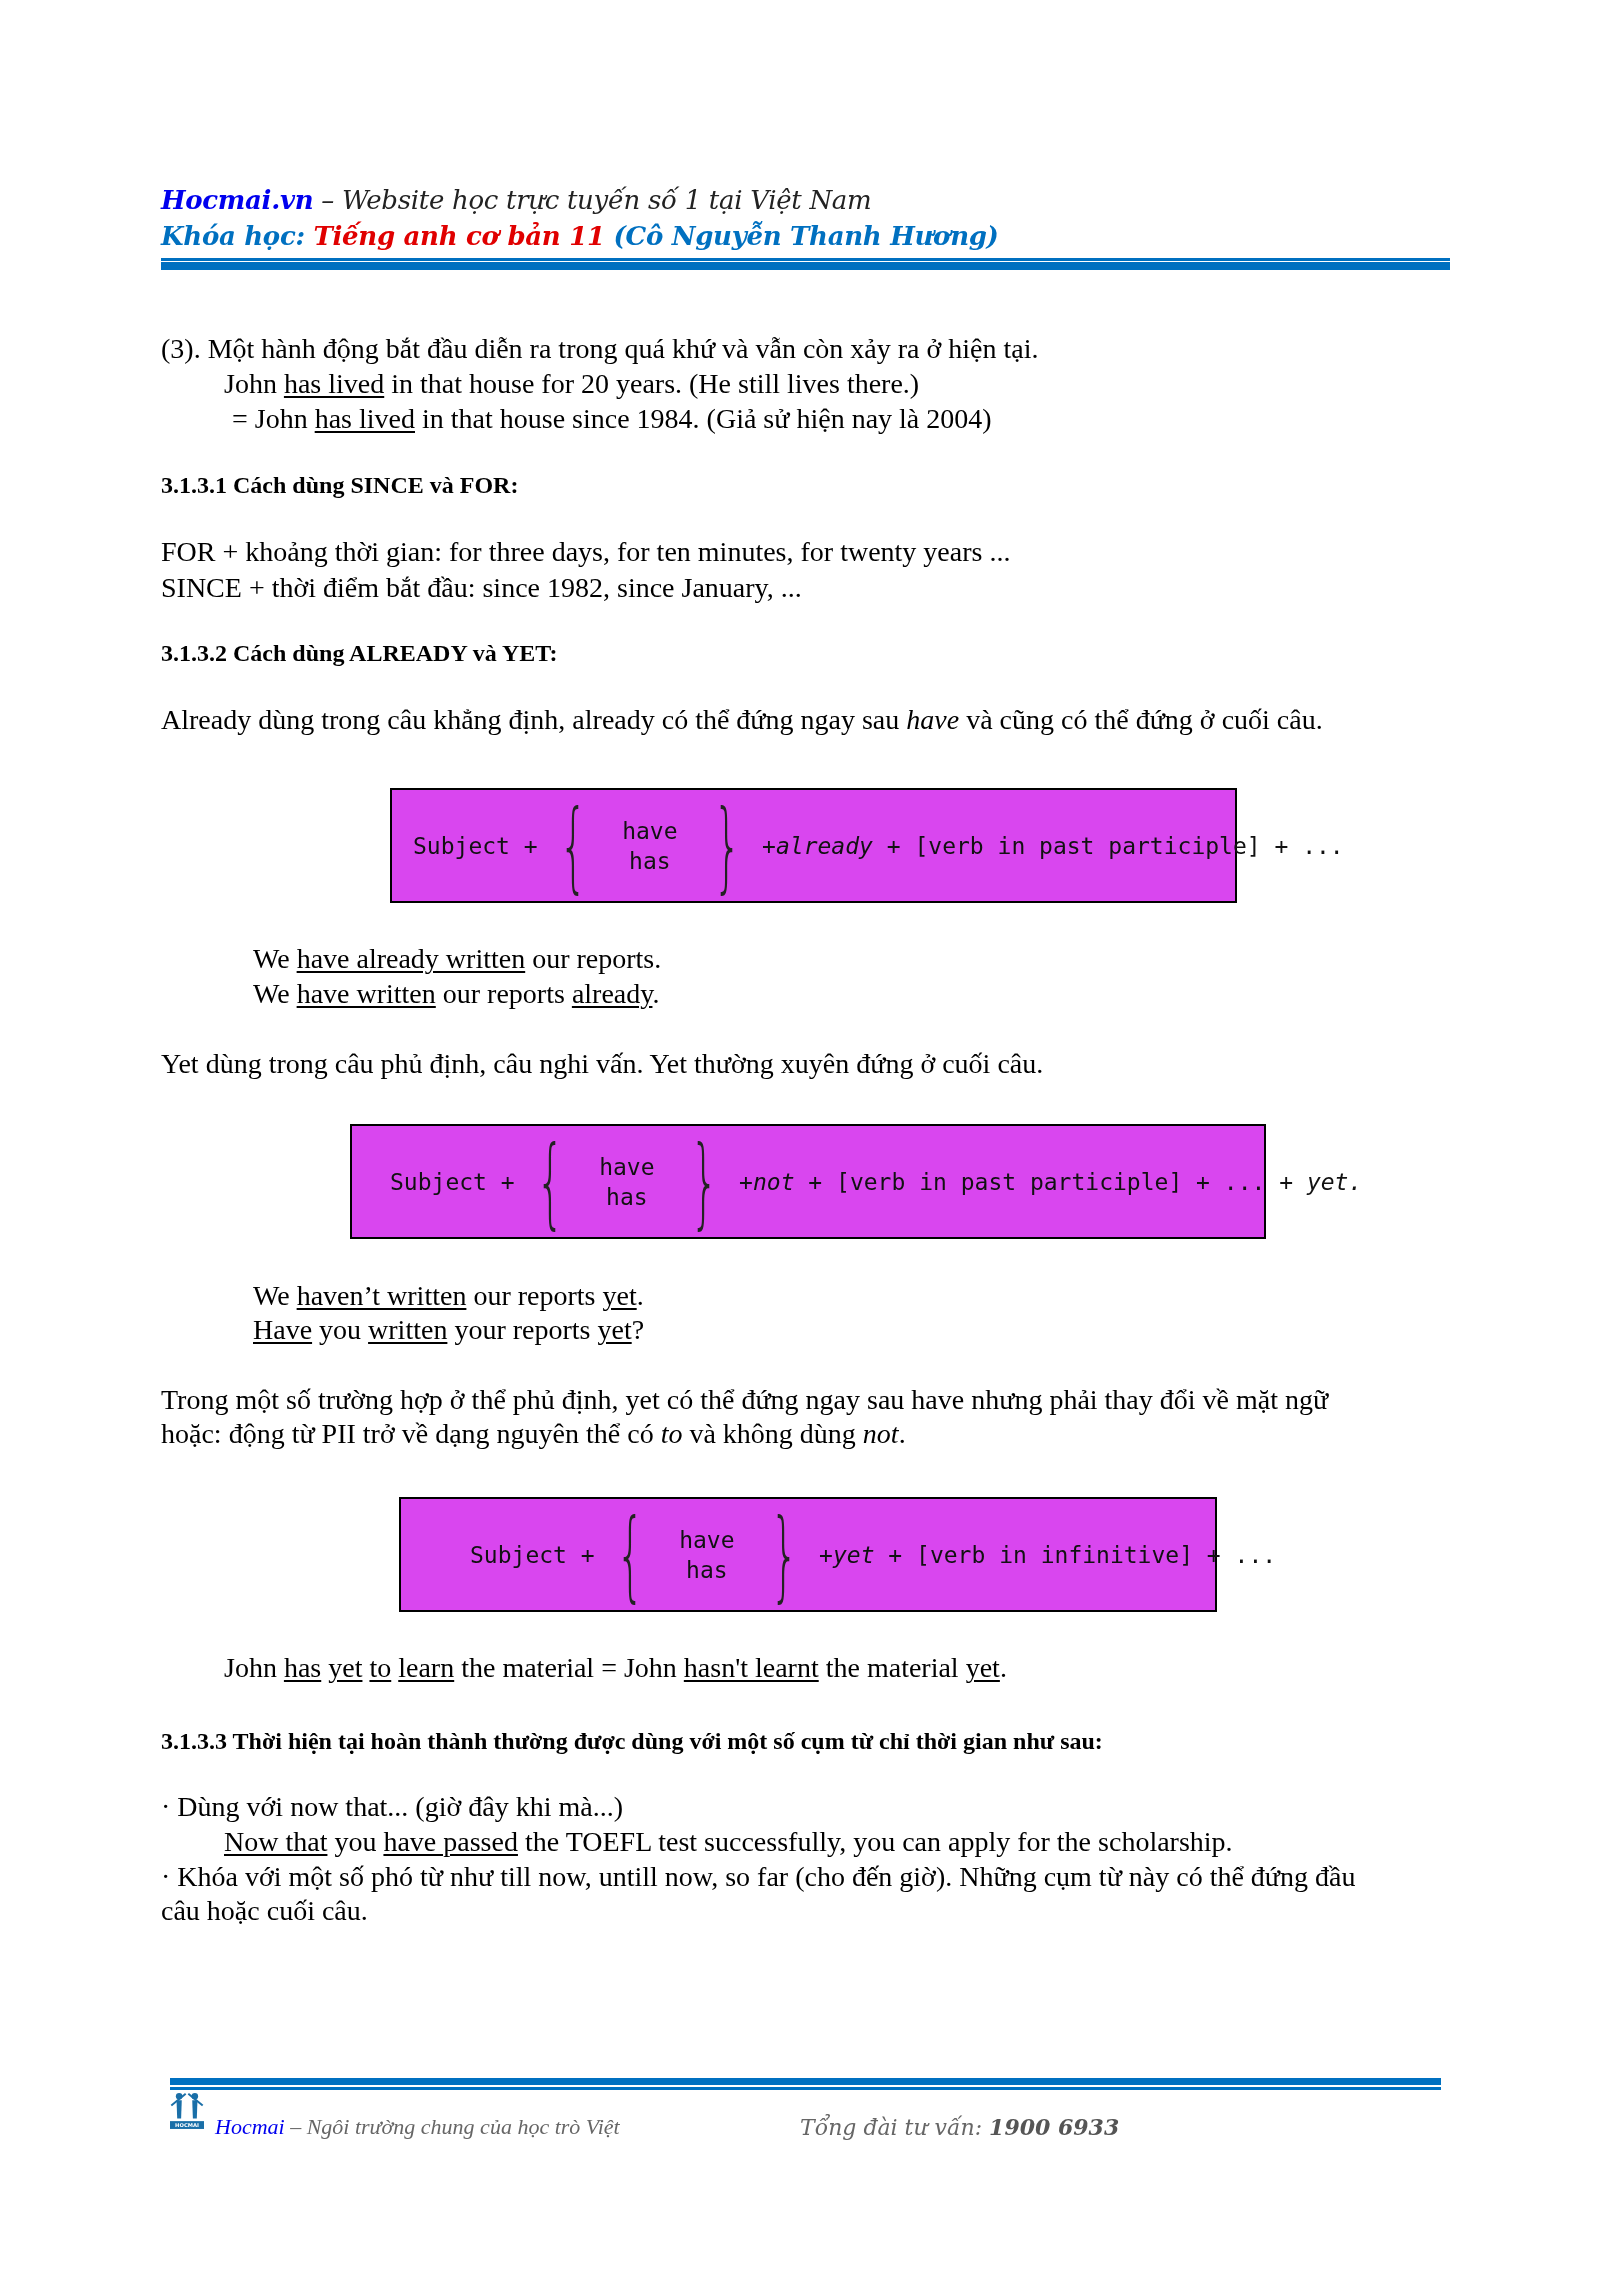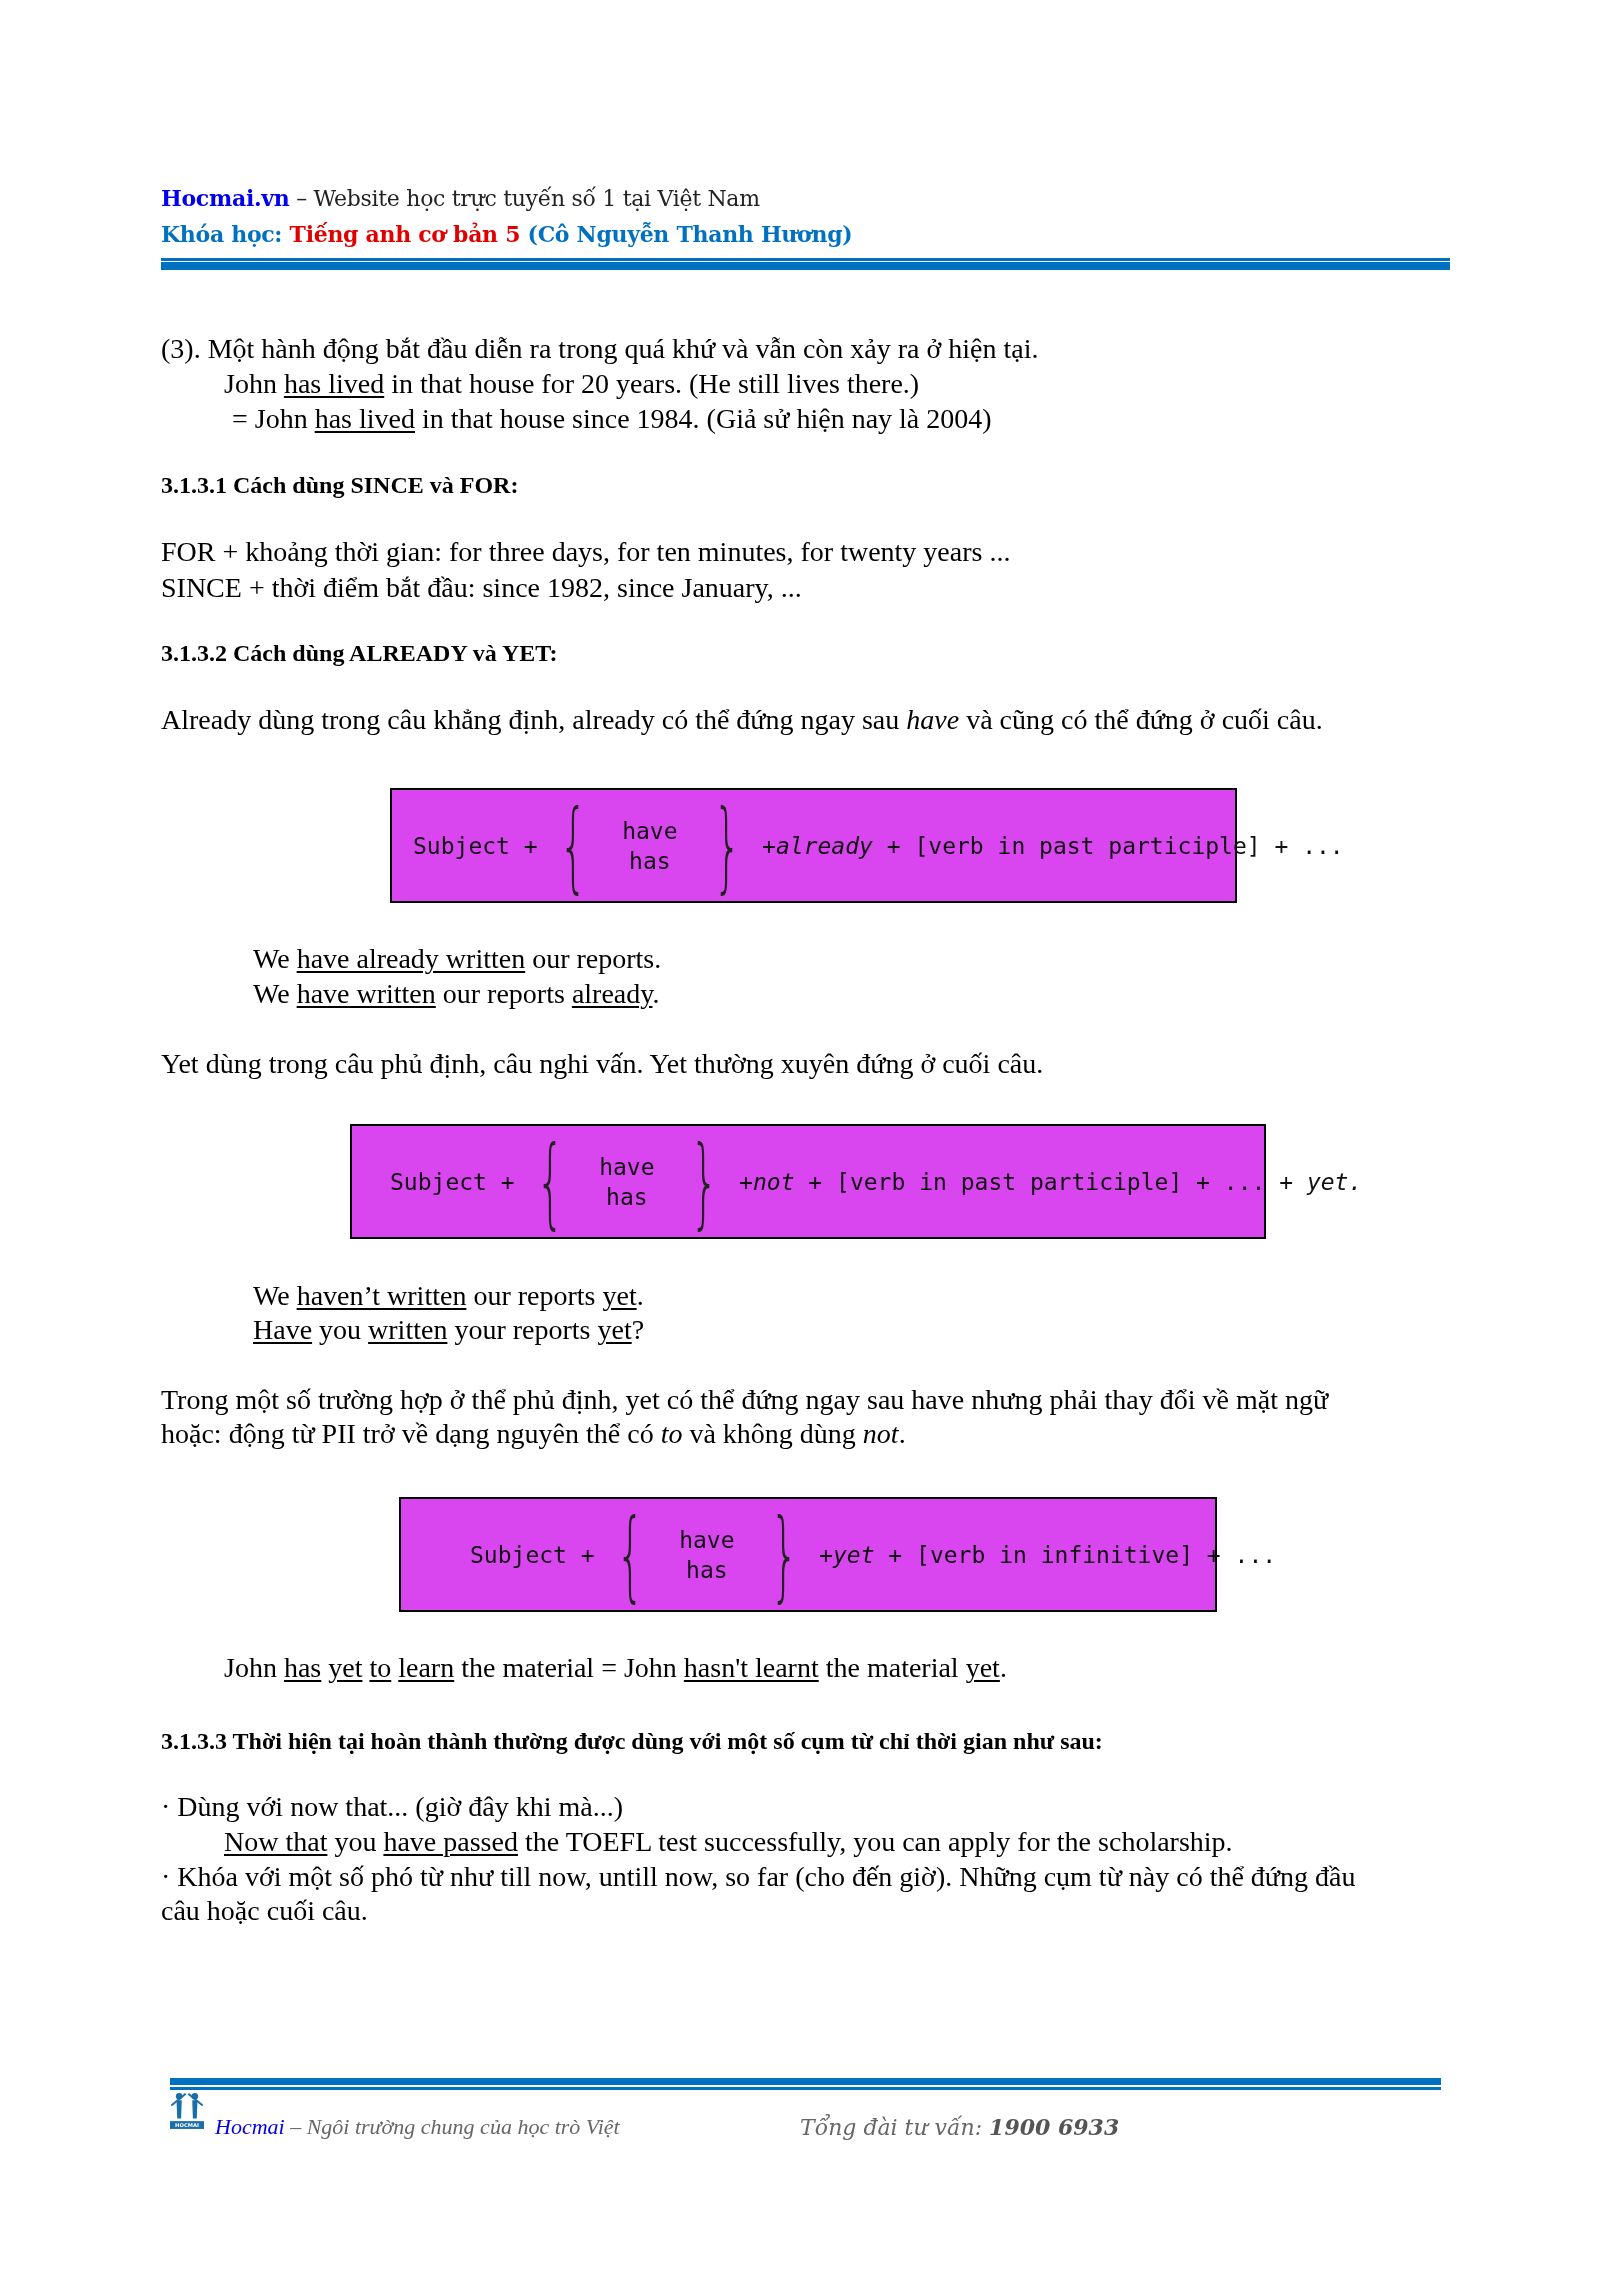--- a/index.html
+++ b/index.html
@@ -1,21 +1,21 @@
 <!DOCTYPE html>
 <html style="font-size:10.5px"><head>
 <meta charset="utf-8">
 <style>
   html, body { margin: 0; padding: 0; background: #ffffff; }
   body { width: 1622px; height: 2295px; position: relative; overflow: hidden;
          font-family: "Liberation Serif", "DejaVu Serif", serif; color: #000; }
   .abs { position: absolute; white-space: nowrap; }
 
   
-  .hdr { font-family: "DejaVu Serif", "Liberation Serif", serif; font-size: 22px; letter-spacing: -0.3px; text-align: right; }
+  .hdr { font-family: "DejaVu Serif", "Liberation Serif", serif; font-style: italic; font-size: 26px; letter-spacing: -0.3px; text-align: right; }
   .hdr-brand { color: #0000ee; font-weight: bold; }
   .hdr-rest { color: #222; }
   .hdr-course { color: #0070c0; font-weight: bold; }
   .hdr-red { color: #e00000; font-weight: bold; }
   .rule-thin { position: absolute; background: #0070c0; }
   .rule-thick { position: absolute; background: #0070c0; }
 
   
   .p { font-size: 28px; line-height: 34px; }
   .h { font-size: 24px; font-weight: bold; }
@@ -36,21 +36,21 @@
   .ftr-phone { font-weight: bold; color: #555; text-align: center; }
   .logo { position: absolute; }
 </style>
 </head>
 <body>
 
 <div class="abs hdr" style="left:161px; top:185px;">
   <span class="hdr-brand">Hocmai.vn</span><span class="hdr-rest"> – Website học trực tuyến số 1 tại Việt Nam</span>
 </div>
 <div class="abs hdr" style="left:161px; top:221px;">
-  <span class="hdr-course">Khóa học: </span><span class="hdr-red">Tiếng anh cơ bản 5</span><span class="hdr-course"> (Cô Nguyễn Thanh Hương)</span>
+  <span class="hdr-course">Khóa học: </span><span class="hdr-red">Tiếng anh cơ bản 11</span><span class="hdr-course"> (Cô Nguyễn Thanh Hương)</span>
 </div>
 <div class="rule-thin" style="left:161px; top:258px; width:1289px; height:2.6px;"></div>
 <div class="rule-thick" style="left:161px; top:262px; width:1289px; height:7.9px;"></div>
 
 <div class="abs p" style="left:161px; top:332px;">(3). Một hành động bắt đầu diễn ra trong quá khứ và vẫn còn xảy ra ở hiện tại.</div>
 <div class="abs p" style="left:224px; top:367px;">
   <span>John </span><span class="u">has lived</span><span> in that house for 20 years. (He still lives there.)</span>
 </div>
 <div class="abs p" style="left:200px; top:402px;margin-left:32px;">
   <span>= John </span><span class="u">has lived</span><span> in that house since 1984. (Giả sử hiện nay là 2004)</span>

